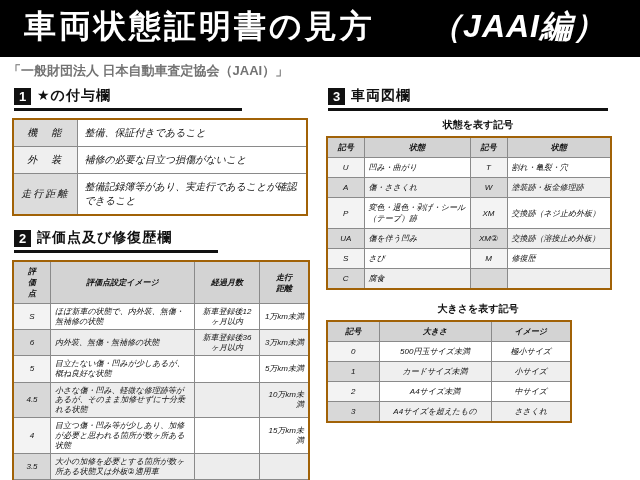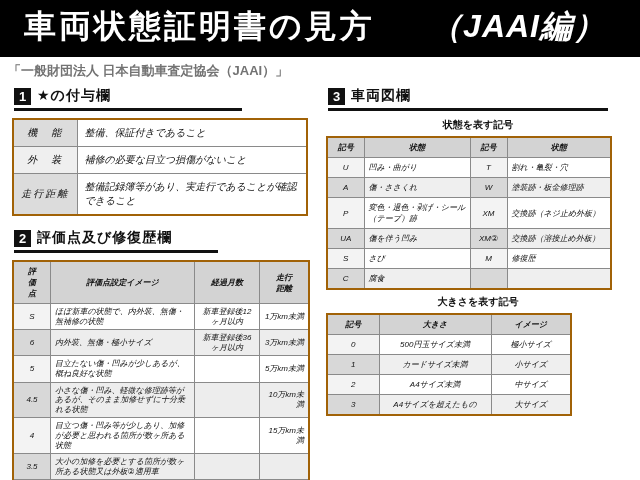--- a/index.html
+++ b/index.html
@@ -133,21 +133,21 @@
         </thead>
       <tbody>
           <tr>
             <td>S</td>
             <td>ほぼ新車の状態で、内外装、無傷・無補修の状態</td>
             <td>新車登録後12ヶ月以内</td>
             <td>1万km未満</td>
           </tr>
           <tr>
             <td>6</td>
-            <td>内外装、無傷・極小サイズ</td>
+            <td>内外装、無傷・無補修の状態</td>
             <td>新車登録後36ヶ月以内</td>
             <td>3万km未満</td>
           </tr>
           <tr>
             <td>5</td>
             <td>目立たない傷・凹みが少しあるが、概ね良好な状態</td>
             <td></td>
             <td>5万km未満</td>
           </tr>
           <tr>
@@ -229,21 +229,21 @@
           </tr>
           <tr>
             <td>C</td>
             <td>腐食</td>
             <td></td>
             <td></td>
           </tr>
         </tbody>
     </table>
 
-    <div class="sublabel" style="margin-top:5px;">大きさを表す記号</div>
+    <div class="sublabel" style="margin-top:12px;">大きさを表す記号</div>
     <table class="t4">
       <thead>
           <tr>
             <th>記号</th>
             <th>大きさ</th>
             <th>イメージ</th>
           </tr>
         </thead>
       <tbody>
           <tr>
@@ -257,19 +257,19 @@
             <td>小サイズ</td>
           </tr>
           <tr>
             <td>2</td>
             <td>A4サイズ未満</td>
             <td>中サイズ</td>
           </tr>
           <tr>
             <td>3</td>
             <td>A4サイズを超えたもの</td>
-            <td>大サイズ</td>
+            <td>ささくれ</td>
           </tr>
         </tbody>
     </table>
 
   </div>
 </div>
 
 </body></html>

